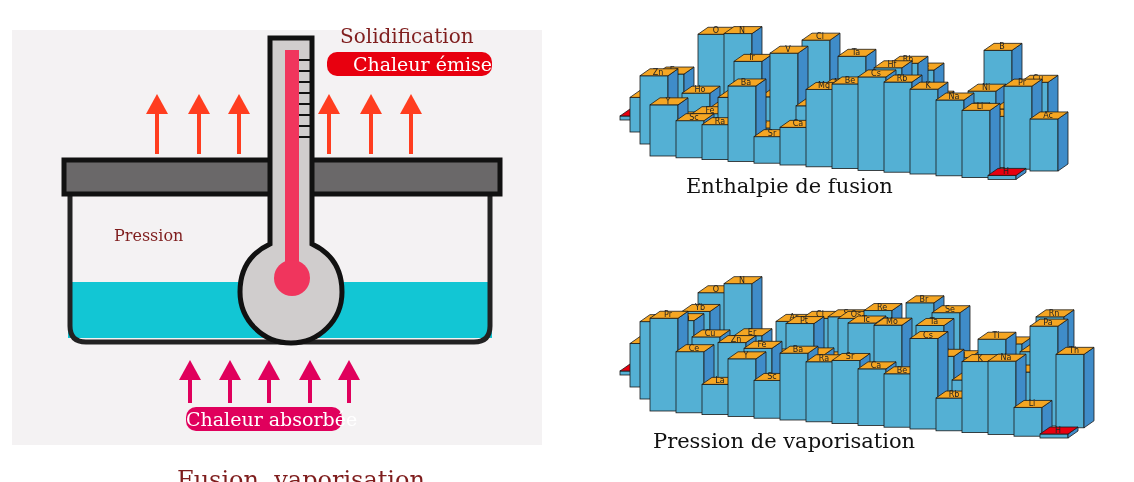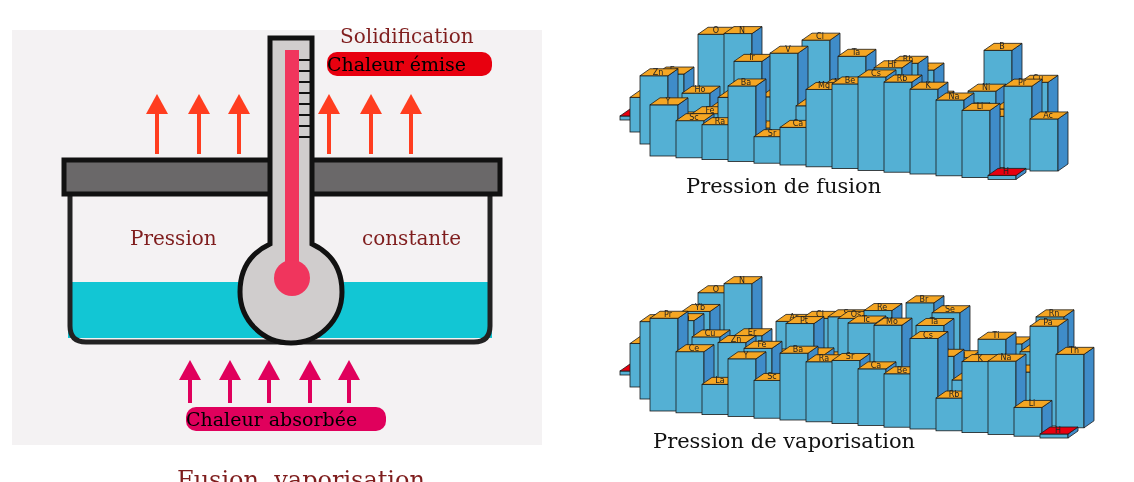--- a/index.html
+++ b/index.html
@@ -1,20 +1,20 @@
 <!DOCTYPE html>
 <html><head>
 <meta charset="utf-8">
 <style>
   html, body { margin: 0; padding: 0; background: #ffffff; }
   body { width: 1134px; height: 482px; position: relative; overflow: hidden;
          font-family: "DejaVu Serif", "Liberation Serif", serif; }
   .panel-left { position: absolute; left: 12px; top: 30px; width: 530px; height: 415px; background: #f4f2f3; }
   .txt { position: absolute; color: #7f1d1d; white-space: nowrap; }
-  .pill { position: absolute; color: #000000; border-radius: 10px; white-space: nowrap; text-align: left; line-height: 24px; }
+  .pill { position: absolute; color: #ffffff; border-radius: 10px; white-space: nowrap; text-align: right; line-height: 24px; }
   svg { position: absolute; overflow: visible; }
   .cap { position: absolute; color: #111; white-space: nowrap; font-size: 21px; }
 </style>
 </head>
 <body>
 
 <div class="panel-left">
 
   <svg style="left:0;top:0;width:530px;height:415px;">
     <rect x="56" y="252" width="424" height="56" fill="#12c6d4"></rect>
@@ -61,23 +61,22 @@
       <line x1="257" x2="257" y1="344" y2="373" stroke="#e0005c" stroke-width="4"></line>
       <polygon points="246,350 257,330 268,350" fill="#e0005c"></polygon>
       <line x1="298" x2="298" y1="344" y2="373" stroke="#e0005c" stroke-width="4"></line>
       <polygon points="287,350 298,330 309,350" fill="#e0005c"></polygon>
       <line x1="337" x2="337" y1="344" y2="373" stroke="#e0005c" stroke-width="4"></line>
       <polygon points="326,350 337,330 348,350" fill="#e0005c"></polygon>
     </svg>
 
   <div class="txt" style="left:328px;top:-6px;font-size:20px;">Solidification</div>
   <div class="pill" style="left:315px;top:22px;width:165px;background:#e8000f;font-size:19px;">Chaleur émise</div>
-  <div class="txt" style="left:102px;top:196px;font-size:20px;margin-left:16px;">Pression</div>
-  <div class="txt" style="left:350px;top:196px;font-size:20px;">constante</div>
-  <div class="pill" style="left:174px;top:377px;width:200px;background:#e0005c;font-size:19px;">Chaleur absorbée</div>
+  <div class="txt" style="left:102px;top:196px;font-size:16px;">Pression</div>
+  <div class="pill" style="left:174px;top:377px;width:156px;background:#e0005c;font-size:19px;">Chaleur absorbée</div>
 </div>
 <div class="txt" style="left:177px;top:466px;font-size:24px;">Fusion, vaporisation</div>
 
 <svg id="chart0" style="left:610px;top:0;width:470px;height:215px;">
     <g>
       <rect x="10" y="116" width="28" height="4" fill="#54b0d4" stroke="#1a1a1a" stroke-width="0.8"></rect>
       <polygon points="38,116 48,109 48,113 38,120" fill="#3f8cc9" stroke="#1a1a1a" stroke-width="0.8"></polygon>
       <polygon points="10,116 20,109 48,109 38,116" fill="#e8000f" stroke="#1a1a1a" stroke-width="0.8"></polygon>
       <text x="28" y="115" font-size="8" text-anchor="middle" fill="#222" font-family="DejaVu Sans, sans-serif">He</text>
     </g>
@@ -441,21 +440,21 @@
       <polygon points="352,110.37674897119341 362,103.37674897119341 390,103.37674897119341 380,110.37674897119341" fill="#f5a623" stroke="#1a1a1a" stroke-width="0.8"></polygon>
       <text x="370" y="109.37674897119341" font-size="8" text-anchor="middle" fill="#222" font-family="DejaVu Sans, sans-serif">Li</text>
     </g>
     <g>
       <rect x="378" y="175.4" width="28" height="4" fill="#54b0d4" stroke="#1a1a1a" stroke-width="0.8"></rect>
       <polygon points="406,175.4 416,168.4 416,172.4 406,179.4" fill="#3f8cc9" stroke="#1a1a1a" stroke-width="0.8"></polygon>
       <polygon points="378,175.4 388,168.4 416,168.4 406,175.4" fill="#e8000f" stroke="#1a1a1a" stroke-width="0.8"></polygon>
       <text x="396" y="174.4" font-size="8" text-anchor="middle" fill="#222" font-family="DejaVu Sans, sans-serif">H</text>
     </g>
   </svg>
-<div class="cap" style="left:686px;top:174px;">Pression de fusion</div>
+<div class="cap" style="left:686px;top:174px;">Enthalpie de fusion</div>
 <svg id="chart1" style="left:610px;top:255px;width:470px;height:225px;">
     <g>
       <rect x="10" y="116" width="28" height="4" fill="#54b0d4" stroke="#1a1a1a" stroke-width="0.8"></rect>
       <polygon points="38,116 48,109 48,113 38,120" fill="#3f8cc9" stroke="#1a1a1a" stroke-width="0.8"></polygon>
       <polygon points="10,116 20,109 48,109 38,116" fill="#e8000f" stroke="#1a1a1a" stroke-width="0.8"></polygon>
       <text x="28" y="115" font-size="8" text-anchor="middle" fill="#222" font-family="DejaVu Sans, sans-serif">He</text>
     </g>
     <g>
       <rect x="36" y="117.8" width="28" height="4" fill="#54b0d4" stroke="#1a1a1a" stroke-width="0.8"></rect>
       <polygon points="64,117.8 74,110.8 74,114.8 64,121.8" fill="#3f8cc9" stroke="#1a1a1a" stroke-width="0.8"></polygon>

